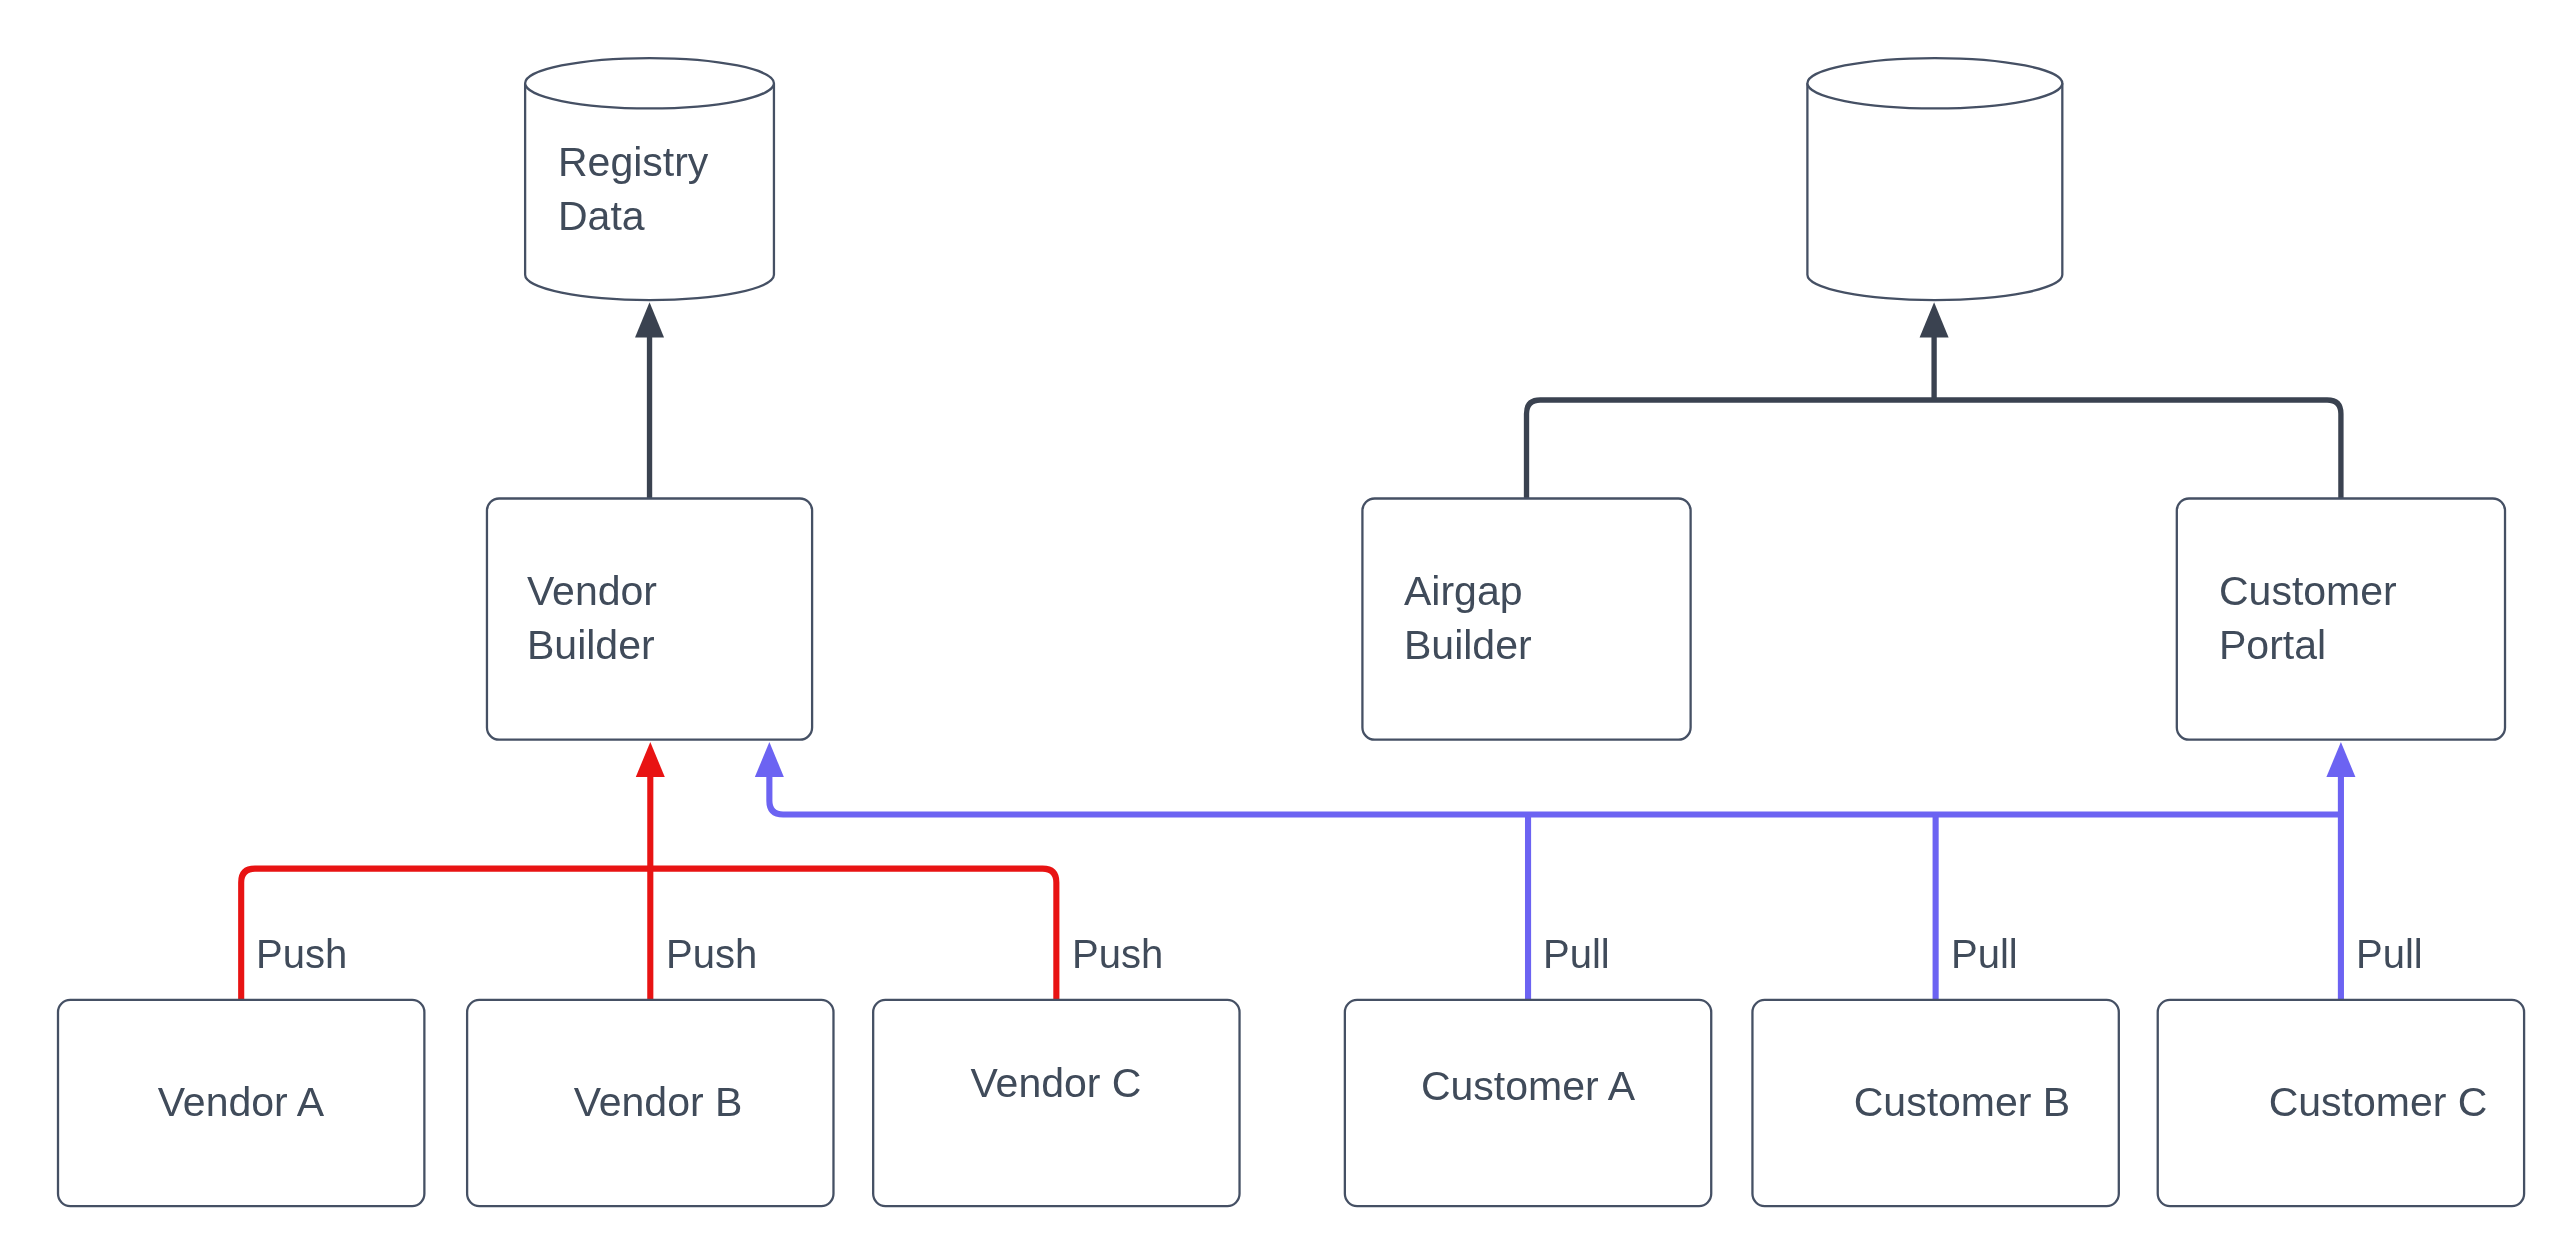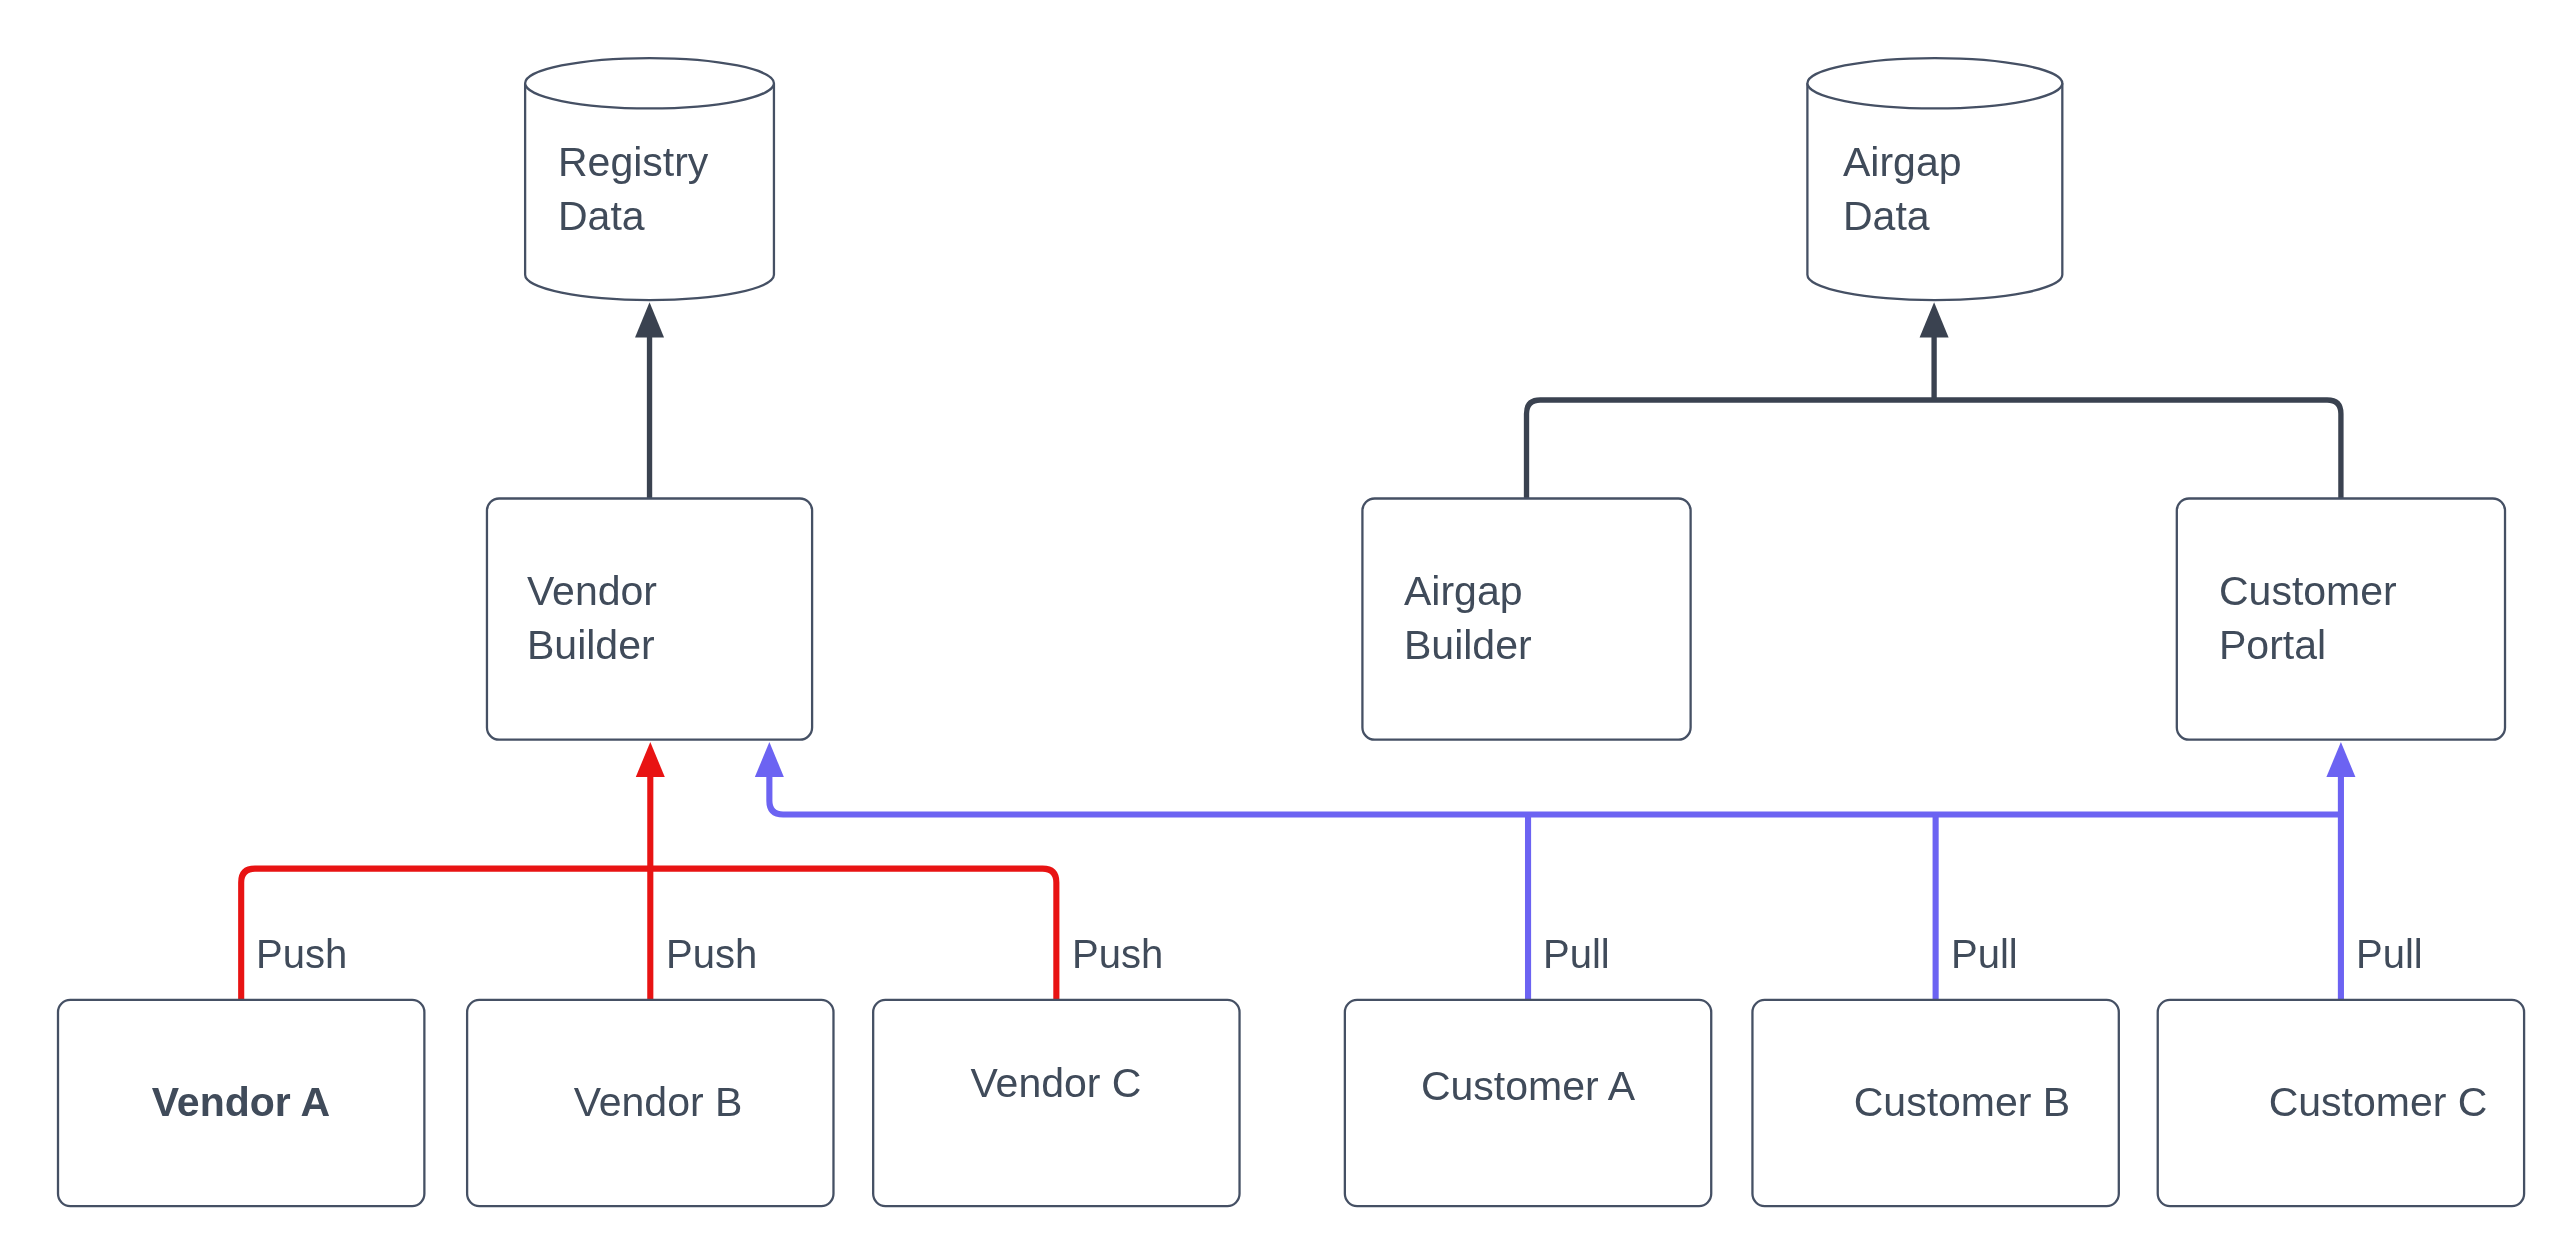--- a/index.html
+++ b/index.html
@@ -95,27 +95,26 @@
 
     <rect class="shape" x="76" y="1310" width="480" height="270" rx="16"></rect>
     <rect class="shape" x="612" y="1310" width="480" height="270" rx="16"></rect>
     <rect class="shape" x="1144" y="1310" width="480" height="270" rx="16"></rect>
     <rect class="shape" x="1762" y="1310" width="480" height="270" rx="16"></rect>
     <rect class="shape" x="2296" y="1310" width="480" height="270" rx="16"></rect>
     <rect class="shape" x="2827" y="1310" width="480" height="270" rx="16"></rect>
   </svg>
 
   <div class="node-label" style="left:558px;  top:84px;  width:183px; height:211px;">Registry Data</div>
-  <div class="node-label" style="left:1843px; top:84px;  width:183px; height:211px;">Airgap Data</div>
 
   <div class="node-label" style="left:527px;  top:498px;  width:244px; height:241px;">Vendor Builder</div>
   <div class="node-label" style="left:2219px; top:498px;  width:244px; height:241px;">Customer Portal</div>
   <div class="node-label" style="left:1404px; top:498px;  width:244px; height:241px;">Airgap Builder</div>
 
-  <div class="node-label" style="left:58px;   top:1000px; width:366px; height:206px;font-weight:bold;">Vendor A</div>
+  <div class="node-label" style="left:58px;   top:1000px; width:366px; height:206px;">Vendor A</div>
   <div class="node-label" style="left:467px;  top:1000px; width:366px; height:206px;padding-left:16px;">Vendor B</div>
   <div class="node-label" style="left:873px; top:981px; width:366px; height:206px;">Vendor C</div>
   <div class="node-label" style="left:1345px; top:1000px; width:366px; height:173px;">Customer A</div>
   <div class="node-label" style="left:1752px; top:1000px; width:420px; height:206px;">Customer B</div>
   <div class="node-label" style="left:2158px; top:1000px; width:440px; height:206px;">Customer C</div>
 
   <div class="edge-label" style="left:256px;  top:933px;">Push</div>
   <div class="edge-label" style="left:666px;  top:933px;">Push</div>
   <div class="edge-label" style="left:1072px; top:933px;">Push</div>
   <div class="edge-label" style="left:1543px; top:933px;">Pull</div>

